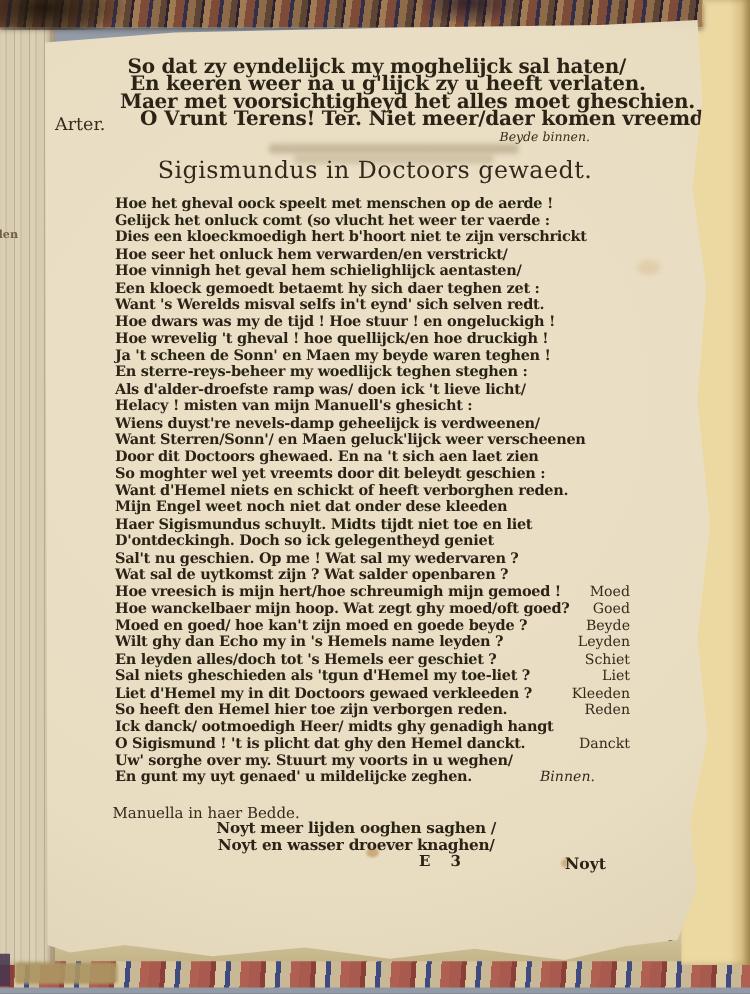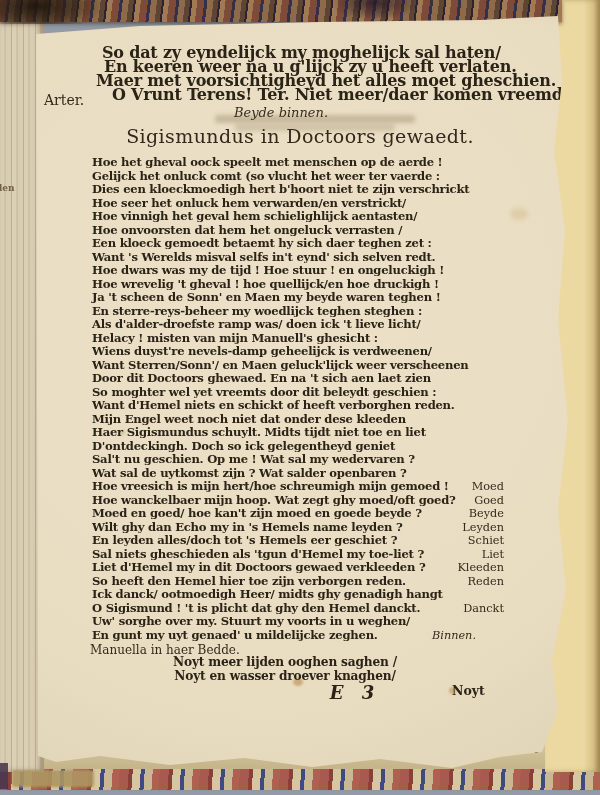--- a/index.html
+++ b/index.html
@@ -59,35 +59,35 @@
   .ghost{position:absolute;background:rgba(128,106,72,.32);filter:blur(2.2px);border-radius:3px;}
   .g1{left:215px;top:115px;width:200px;height:8px;}
   .g2{left:235px;top:124px;width:160px;height:7px;opacity:.75;}
 
   
   .bl{font-weight:700;letter-spacing:-0.2px;}
   .roman{font-weight:400;color:#352a1c;}
   .margin-note{position:absolute;left:44px;top:92px;font-size:14px;color:#352a1c;}
   .opening{position:absolute;left:96px;top:46px;font-size:16px;line-height:14px;white-space:nowrap;}
   .op-0{margin-left:6px;} .op-1{margin-left:8px;} .op-2{margin-left:0;} .op-3{margin-left:16px;}
-  .stage-dir{position:absolute;left:90px;top:105px;width:382px;text-align:center;
-    font-style:italic;font-size:13px;color:#372c1d;}
+  .stage-dir{position:absolute;left:90px;top:105px;width:382px;text-align:right;
+    font-style:italic;font-size:10px;color:#372c1d;}
   .title{position:absolute;left:90px;top:125px;width:420px;text-align:center;
     font-size:19px;letter-spacing:.4px;color:#33281c;}
   .verses{position:absolute;left:92px;top:156px;width:412px;font-size:11.6px;}
   .vrow{display:flex;justify-content:space-between;height:13.5px;line-height:13.5px;white-space:nowrap;}
   .vt{font-weight:700;letter-spacing:-0.25px;}
   .vm{font-weight:400;font-size:11.3px;color:#352a1c;padding-left:6px;}
   .vm.italic{font-style:italic;padding-right:28px;}
   .heading2{position:absolute;left:90px;top:643px;width:390px;
     font-size:12px;color:#352a1c;}
   .song{position:absolute;left:90px;top:656px;width:390px;text-align:center;
     font-size:12.2px;line-height:13.5px;}
   .sig{position:absolute;left:300px;top:682px;width:110px;text-align:center;
-    font-size:18px;font-weight:700;letter-spacing:6px;font-style:italic;}
+    font-size:12px;font-weight:700;letter-spacing:6px;}
   .catch{position:absolute;left:452px;top:683px;font-size:12.5px;font-weight:700;}
   .edge-frag{position:absolute;left:-4px;top:183px;font-size:9px;font-weight:700;
     color:#55452e;opacity:.8;}
 </style>
 </head>
 <body>
 
 <div class="scene">
   <div class="table-bg"></div>
   <div class="marble-strip"></div>
@@ -131,23 +131,20 @@
         <div class="vrow">
           <span class="vt">Dies een kloeckmoedigh hert b'hoort niet te zijn verschrickt</span>
         </div>
         <div class="vrow">
           <span class="vt">Hoe seer het onluck hem verwarden/en verstrickt/</span>
         </div>
         <div class="vrow">
           <span class="vt">Hoe vinnigh het geval hem schielighlijck aentasten/</span>
         </div>
         <div class="vrow">
-          <span class="vt">Hoe onvoorsten dat hem het ongeluck verrasten /</span>
-        </div>
-        <div class="vrow">
           <span class="vt">Een kloeck gemoedt betaemt hy sich daer teghen zet :</span>
         </div>
         <div class="vrow">
           <span class="vt">Want 's Werelds misval selfs in't eynd' sich selven redt.</span>
         </div>
         <div class="vrow">
           <span class="vt">Hoe dwars was my de tijd ! Hoe stuur ! en ongeluckigh !</span>
         </div>
         <div class="vrow">
           <span class="vt">Hoe wrevelig 't gheval ! hoe quellijck/en hoe druckigh !</span>

